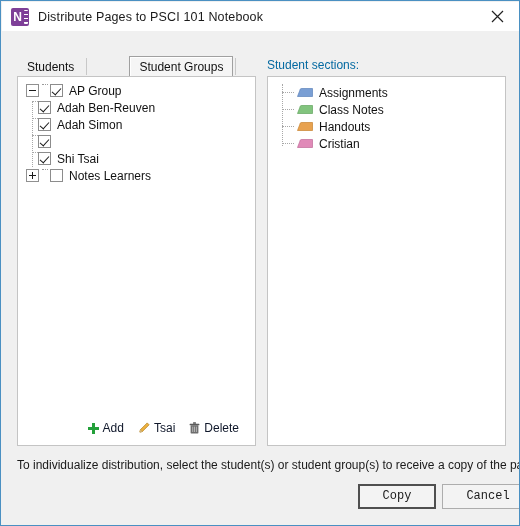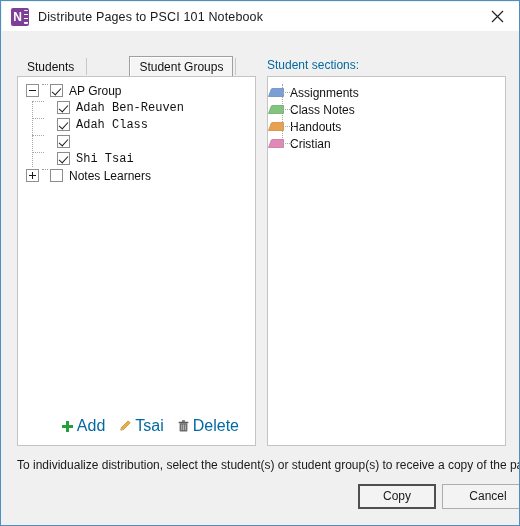--- a/index.html
+++ b/index.html
@@ -161,21 +161,21 @@
     position: relative;
     height: 17px;
     display: flex;
     align-items: flex-start;
     font-size: 12px;
     color: #111111;
     white-space: nowrap;
     cursor: default;
   }
   .tnode.root { padding-left: 8px; }
-  .tnode.child { padding-left: 39px; font-family: Liberation Mono, monospace; }
+  .tnode.child { padding-left: 20px; }
 
   .expander {
     width: 13px; height: 13px;
     box-sizing: border-box;
     border: 1px solid #909090;
     background: #ffffff;
     position: relative;
     flex: none;
     margin-right: 3px;
   }
@@ -234,20 +234,21 @@
   }
 
   
   .snode {
     position: relative;
     height: 17px;
     display: flex;
     align-items: center;
     font-size: 12px;
     color: #111111;
+    padding-left: 29px;
     white-space: nowrap;
     cursor: default;
   }
   .sec-icon {
     width: 16px; height: 9px;
     flex: none;
     margin-right: 6px;
   }
   .svline {
     position: absolute;
@@ -267,22 +268,22 @@
     display: flex;
     justify-content: flex-end;
     align-items: center;
     gap: 14px;
     padding-right: 8px;
   }
   .tool {
     display: flex;
     align-items: center;
     gap: 4px;
-    font-size: 16px;
-    color: #0369a1;
+    font-size: 12px;
+    color: #0f172a;
     cursor: default;
   }
   .ic-plus {
     position: relative;
     width: 11px; height: 11px;
     flex: none;
   }
   .ic-plus::before, .ic-plus::after {
     content: "";
     position: absolute;
@@ -304,21 +305,21 @@
   }
   .btn {
     position: absolute;
     width: 78px;
     height: 25px;
     box-sizing: border-box;
     background: #f3f3f3;
     border: 1px solid #adadad;
     font-size: 12px;
     color: #1a1a1a;
-    font-family: Liberation Sans, sans-serif;
+    font-family: Liberation Mono, monospace;
     line-height: 23px;
     text-align: center;
     cursor: default;
     padding: 0;
   }
   .btn.default {
     border: 2px solid #4f4f4f;
     line-height: 21px;
   }
   #copy-button   { left: 357px; top: 483px; }
@@ -368,21 +369,21 @@
 
       <div class="tnode child">
         <div class="childdash"></div>
         <div class="chk checked"></div>
         <span>Adah Ben-Reuven</span>
       </div>
 
       <div class="tnode child">
         <div class="childdash"></div>
         <div class="chk checked"></div>
-        <span>Adah Class</span>
+        <span>Adah Simon</span>
       </div>
 
       <div class="tnode child">
         <div class="childdash"></div>
         <div class="chk checked"></div>
       </div>
 
       <div class="tnode child">
         <div class="childdash"></div>
         <div class="chk checked"></div>

